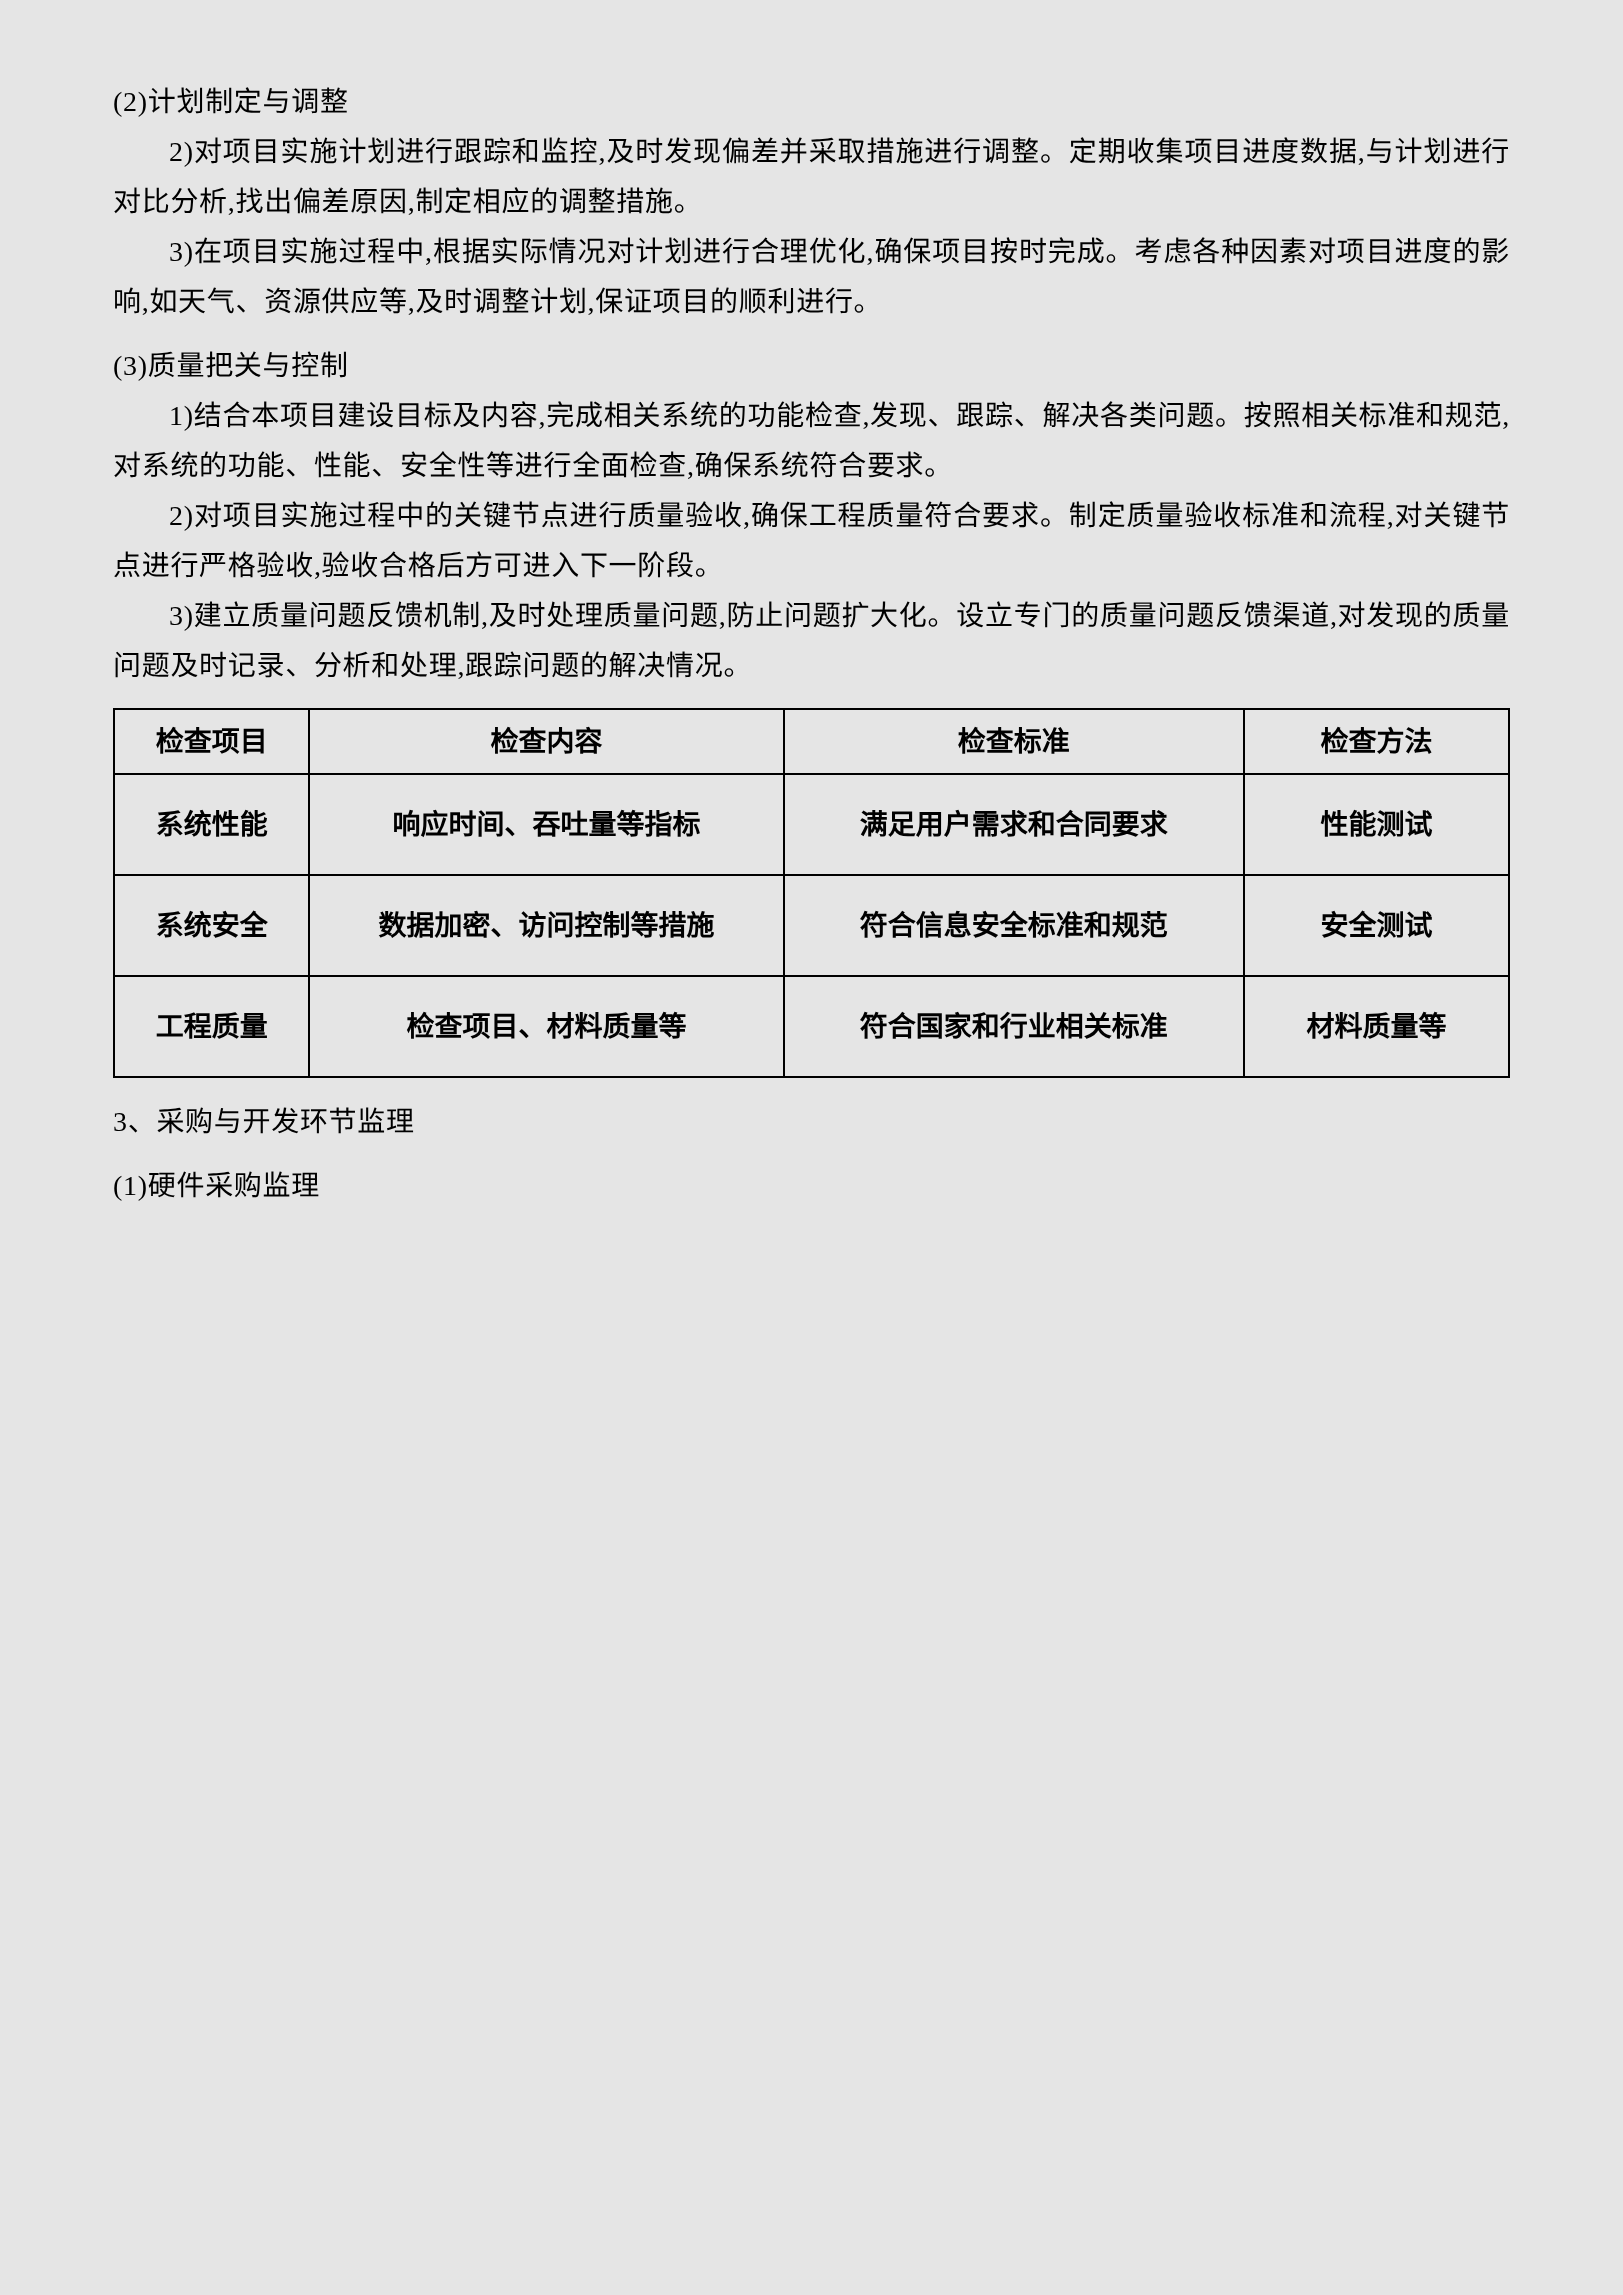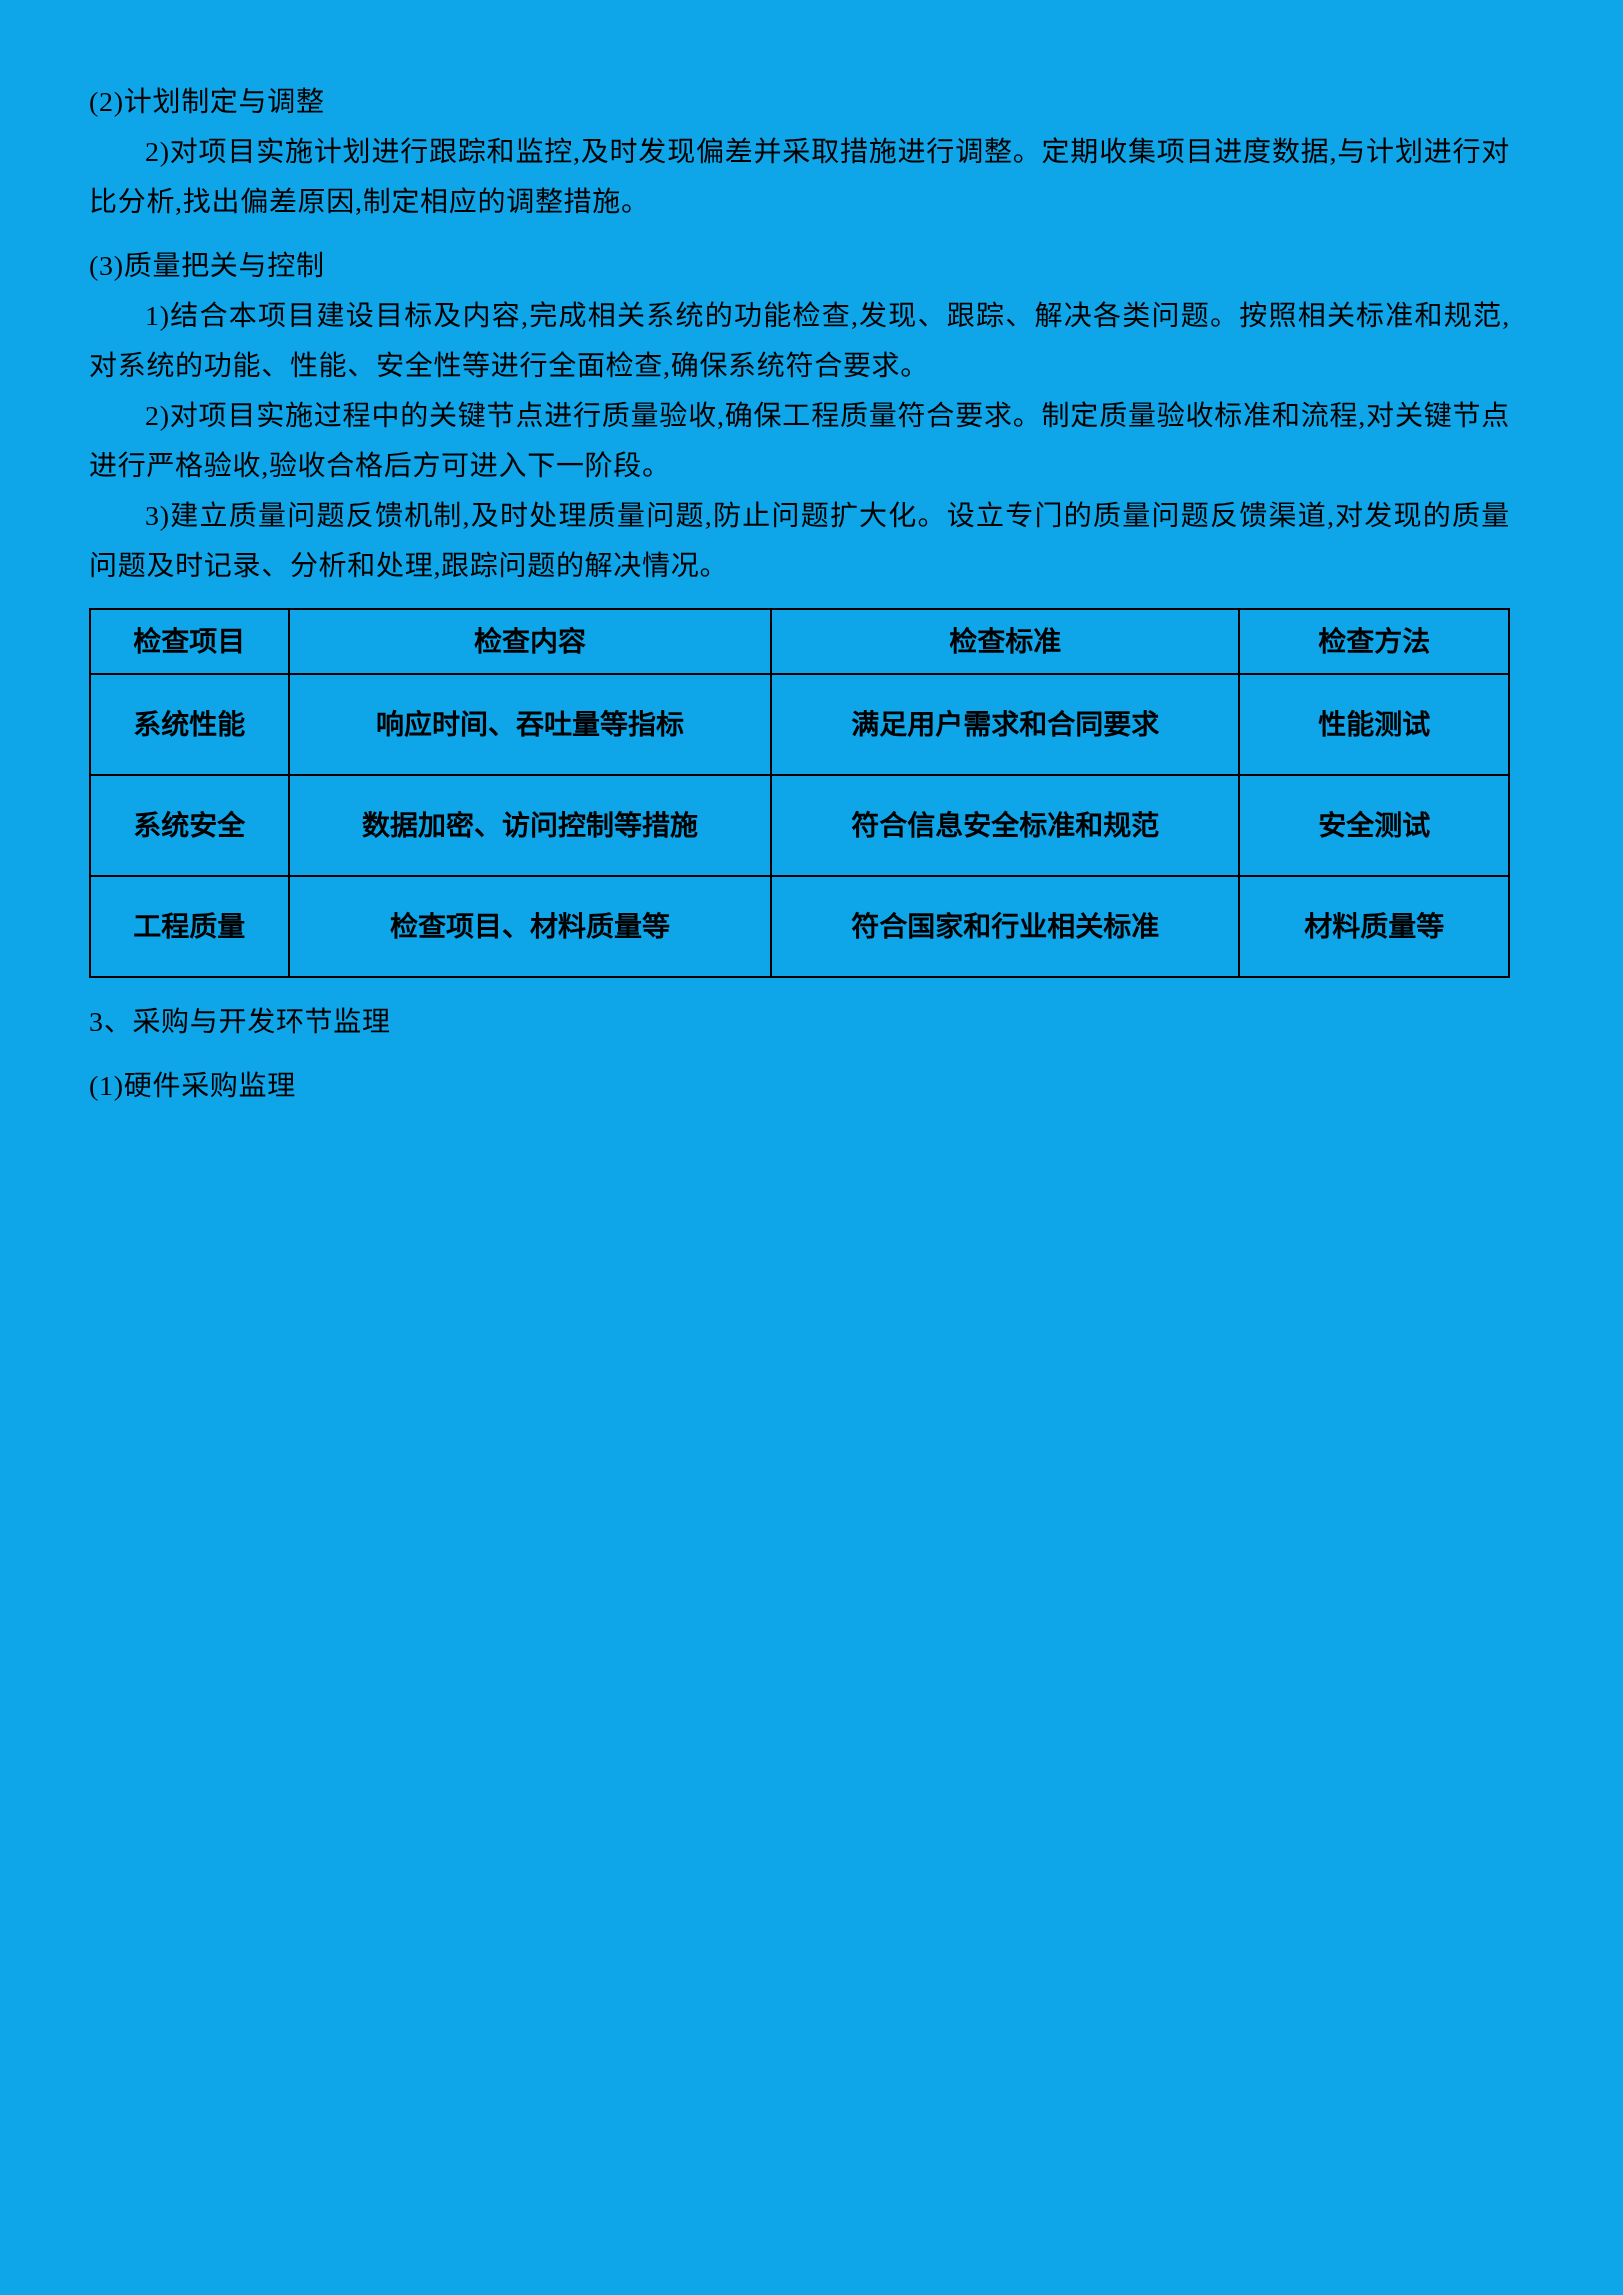--- a/index.html
+++ b/index.html
@@ -5,23 +5,23 @@
   html, body {
     margin: 0;
     padding: 0;
     background: #9e9e9e;
   }
   .page {
     position: relative;
     width: 1623px;
     height: 2295px;
     margin: 0 auto;
-    background: #0ea5e9;
+    background: #e5e5e5;
     box-sizing: border-box;
-    padding: 77px 113px 79px 89px;
+    padding: 77px 113px 79px 113px;
     font-family: "Liberation Serif", "DejaVu Serif", serif;
     font-size: 28px;
     line-height: 50px;
     color: #000000;
     overflow: hidden;
   }
   .para {
     margin: 0;
     text-align: justify;
     text-indent: 2em;
@@ -66,20 +66,21 @@
 </head>
 <body>
 
 <div class="page">
 
   <p class="heading">(2)计划制定与调整</p>
 
 
   <p class="para">2)对项目实施计划进行跟踪和监控,及时发现偏差并采取措施进行调整。定期收集项目进度数据,与计划进行对比分析,找出偏差原因,制定相应的调整措施。</p>
 
+  <p class="para">3)在项目实施过程中,根据实际情况对计划进行合理优化,确保项目按时完成。考虑各种因素对项目进度的影响,如天气、资源供应等,及时调整计划,保证项目的顺利进行。</p>
 
   <p class="heading spaced-top">(3)质量把关与控制</p>
 
   <p class="para">1)结合本项目建设目标及内容,完成相关系统的功能检查,发现、跟踪、解决各类问题。按照相关标准和规范,对系统的功能、性能、安全性等进行全面检查,确保系统符合要求。</p>
 
   <p class="para">2)对项目实施过程中的关键节点进行质量验收,确保工程质量符合要求。制定质量验收标准和流程,对关键节点进行严格验收,验收合格后方可进入下一阶段。</p>
 
   <p class="para">3)建立质量问题反馈机制,及时处理质量问题,防止问题扩大化。设立专门的质量问题反馈渠道,对发现的质量问题及时记录、分析和处理,跟踪问题的解决情况。</p>
 
   <table class="doc-table">

